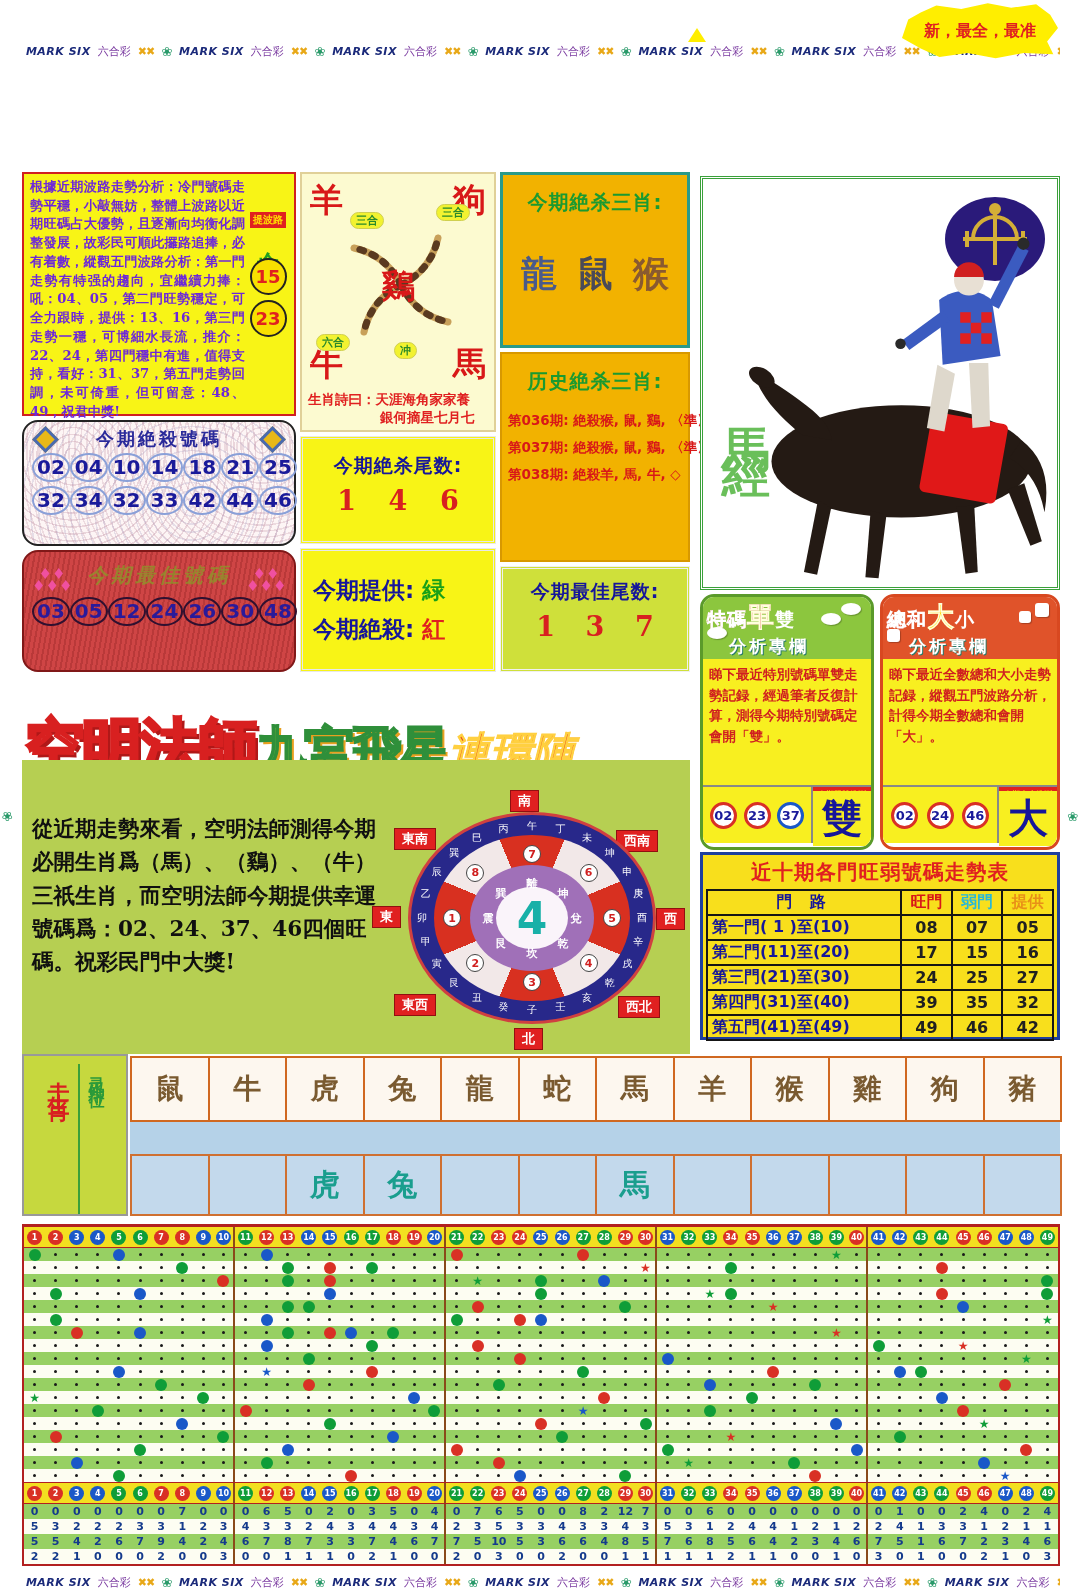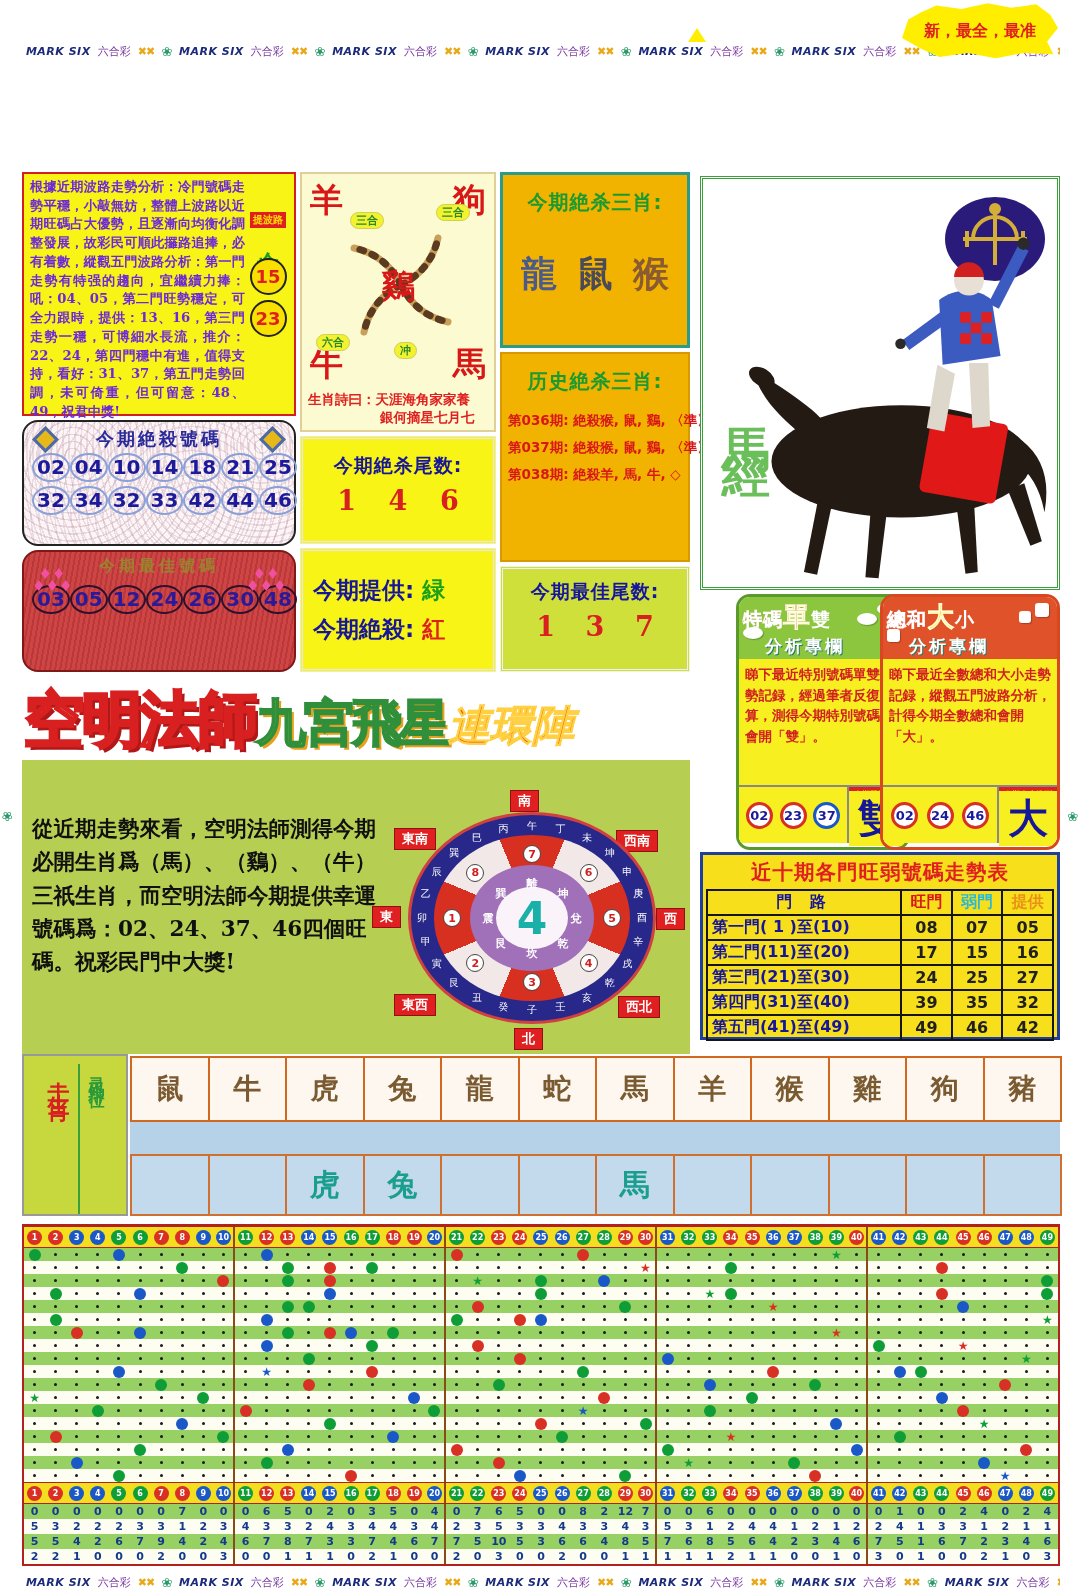--- a/index.html
+++ b/index.html
@@ -44,21 +44,21 @@
   .b-titlerow{display:flex;align-items:center;justify-content:space-between;padding:5px 12px 0;}
   .b-title{color:#2a2a9a;font-size:18px;font-weight:700;letter-spacing:3px;font-family:"DejaVu Serif",serif;}
   .gdiamond{width:13px;height:13px;background:#e8b818;border:3px solid #4a6ab0;transform:rotate(45deg);}
   .ballrow{display:flex;justify-content:space-around;padding:2px 8px;}
   .oval{color:#1a1a9a;font-weight:900;font-size:20px;border:2px solid #8aa0d8;border-radius:50%;padding:0 3px;line-height:1.25;}
 
   
   #boxC{left:22px;top:550px;width:274px;height:122px;border-radius:16px;box-sizing:border-box;
         background:#cf4545;background-image:repeating-linear-gradient(100deg,rgba(120,20,20,.25) 0 2px,transparent 2px 5px);
         border:2px solid #801818;}
-  .c-title{color:#8a9a28;opacity:.75;font-size:16px;font-weight:900;text-align:center;letter-spacing:4px;padding-top:4px;}
+  .c-title{color:#8a9a28;opacity:.75;font-size:20px;font-weight:900;text-align:center;letter-spacing:4px;padding-top:10px;font-style:italic;}
   .pdia{position:absolute;color:#f050a0;font-size:15px;line-height:.8;text-align:center;width:40px;}
   #boxC .ballrow{padding-top:8px;}
   #boxC .oval{border-color:#301030;color:#2a1a9a;}
 
   
   #boxD{left:300px;top:172px;width:196px;height:260px;background:#fcfad0;border:2px solid #e0d098;box-sizing:border-box;}
   .zchar{position:absolute;color:#d81818;font-weight:900;font-size:33px;font-family:"DejaVu Serif",serif;}
   .pill{position:absolute;background:#f2f230;color:#2a8a2a;border:1px solid #cfcf50;border-radius:9px;
         font-size:11px;font-weight:700;padding:0 5px;}
   .poem{position:absolute;left:6px;bottom:4px;color:#e02020;font-weight:700;font-size:13.5px;line-height:1.35;}
@@ -82,21 +82,21 @@
   #boxI{left:500px;top:566px;width:190px;height:106px;background:#cfe03a;border:3px double #f0f0f0;box-sizing:border-box;}
   #boxI .e-title{padding-top:10px;}
 
   
   #panelJ{left:700px;top:176px;width:360px;height:414px;background:#fff;border:3px double #3aa03a;box-sizing:border-box;}
   .majing{position:absolute;left:12px;top:210px;color:#6abf5a;font-size:48px;font-weight:700;
           writing-mode:vertical-rl;letter-spacing:26px;font-family:"DejaVu Serif",serif;}
 
   
   .acol{position:absolute;top:594px;height:256px;border-radius:14px;overflow:hidden;box-sizing:border-box;}
-  #colK{left:700px;width:174px;border:3px solid #5a9a2a;margin-left:36px;}
+  #colK{left:700px;width:174px;border:3px solid #5a9a2a;}
   #colL{left:880px;width:180px;border:3px solid #d84820;}
   .acol-head{height:62px;position:relative;padding:2px 4px;box-sizing:border-box;}
   #colK .acol-head{background:#8cc63e;} #colL .acol-head{background:#e0532a;}
   .hl1{font-weight:900;font-size:19px;letter-spacing:1px;}
   .hl1 .c1{color:#c81818;-webkit-text-stroke:.6px #fff;}
   .hl1 .c2{font-size:27px;color:#d01010;-webkit-text-stroke:.6px #ffd;}
   .hl1 .c2.yel{color:#ffd800;}
   .hl1 .c3{color:#ffffff;}
   .hl2{color:#fff;font-weight:900;font-size:17px;letter-spacing:3px;text-shadow:1px 1px 0 #247a6a;}
   .pillw{position:absolute;background:#fff;border-radius:50%;width:20px;height:12px;box-shadow:1px 1px 1px rgba(0,0,0,.25);}
@@ -113,21 +113,21 @@
   
   #tableM{left:700px;top:852px;width:360px;height:188px;background:#f8df1c;border:3px solid #1e3f9e;box-sizing:border-box;padding:2px 3px;}
   .m-title{color:#e02020;font-weight:900;font-size:20.5px;text-align:center;letter-spacing:1px;padding:1px 0 3px;}
   table.mt{width:100%;border-collapse:collapse;}
   table.mt td{border:2px solid #151515;font-weight:900;font-size:16px;text-align:center;padding:1px 2px;}
   .mh0{color:#16169a;letter-spacing:6px;} .mh1{color:#d81818;} .mh2{color:#28b8d8;} .mh3{color:#e89018;}
   .mlab{color:#16169a;font-size:15px;text-align:left !important;padding-left:4px !important;white-space:nowrap;}
   .mval{color:#202020;}
 
   
-  #titleN{left:24px;top:680px;width:666px;height:88px;white-space:nowrap;}
+  #titleN{left:24px;top:707px;width:666px;height:88px;white-space:nowrap;}
   .t1{font-size:60px;font-weight:900;color:#fff;-webkit-text-stroke:3px #d82020;text-shadow:4px 4px 0 #b01818;letter-spacing:-2px;}
   .t2{font-size:50px;font-weight:900;color:#8ac83a;-webkit-text-stroke:2px #2f8f3a;text-shadow:3px 3px 0 #e8a020;letter-spacing:-2px;}
   .t3{font-size:42px;font-weight:900;font-style:italic;color:#e84818;-webkit-text-stroke:1px #ffd040;}
   #subN{left:388px;top:766px;}
   .s1{color:#1b3fd0;font-weight:900;font-size:27px;}
   .s2{color:#18a078;font-weight:900;font-size:29px;font-family:"DejaVu Serif",serif;}
   #subLine{left:388px;top:800px;width:286px;height:4px;background:#e8a020;}
 
   
   #areaO{left:22px;top:760px;width:668px;height:294px;background:#b6cf52;}

